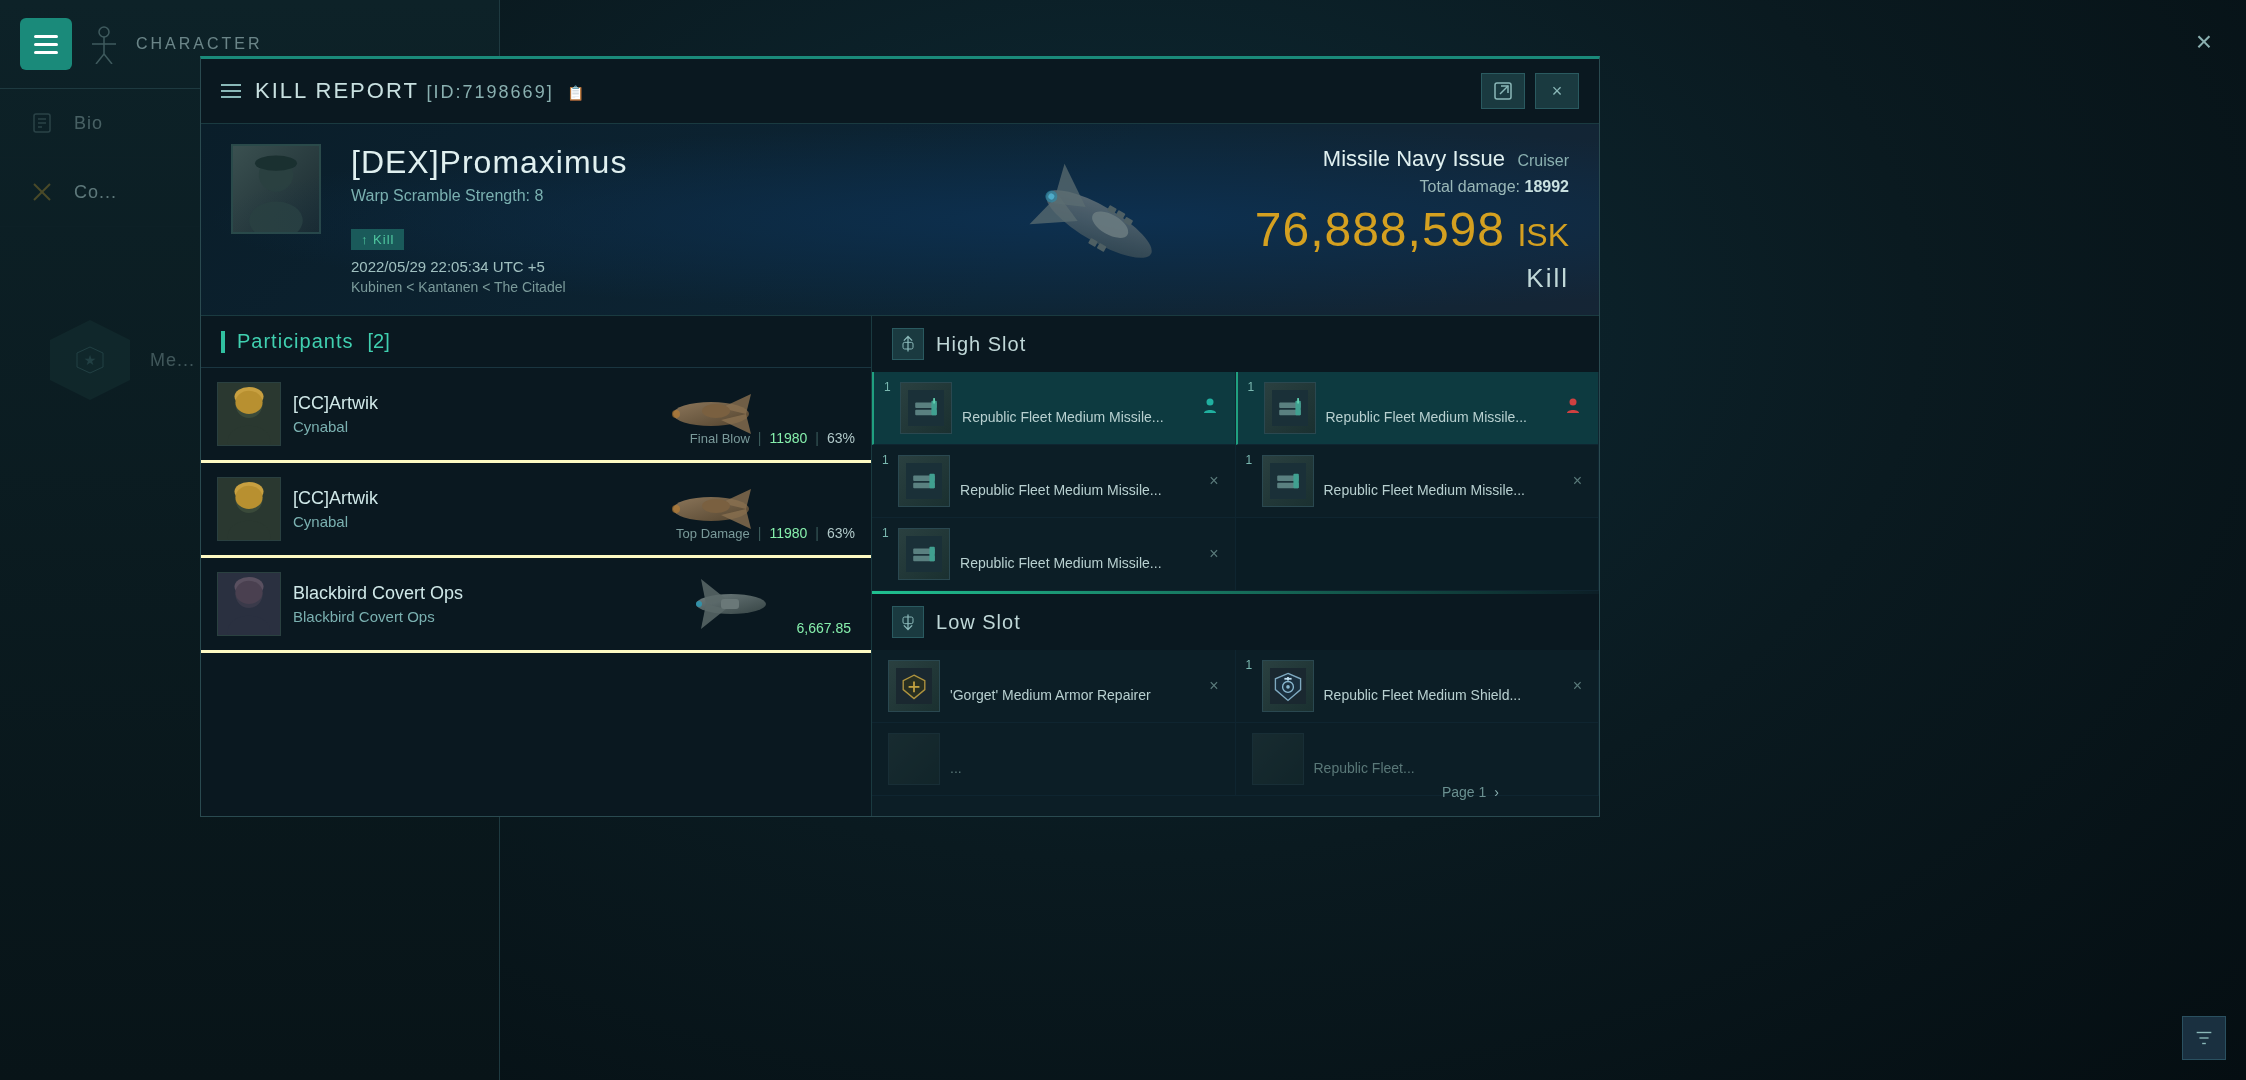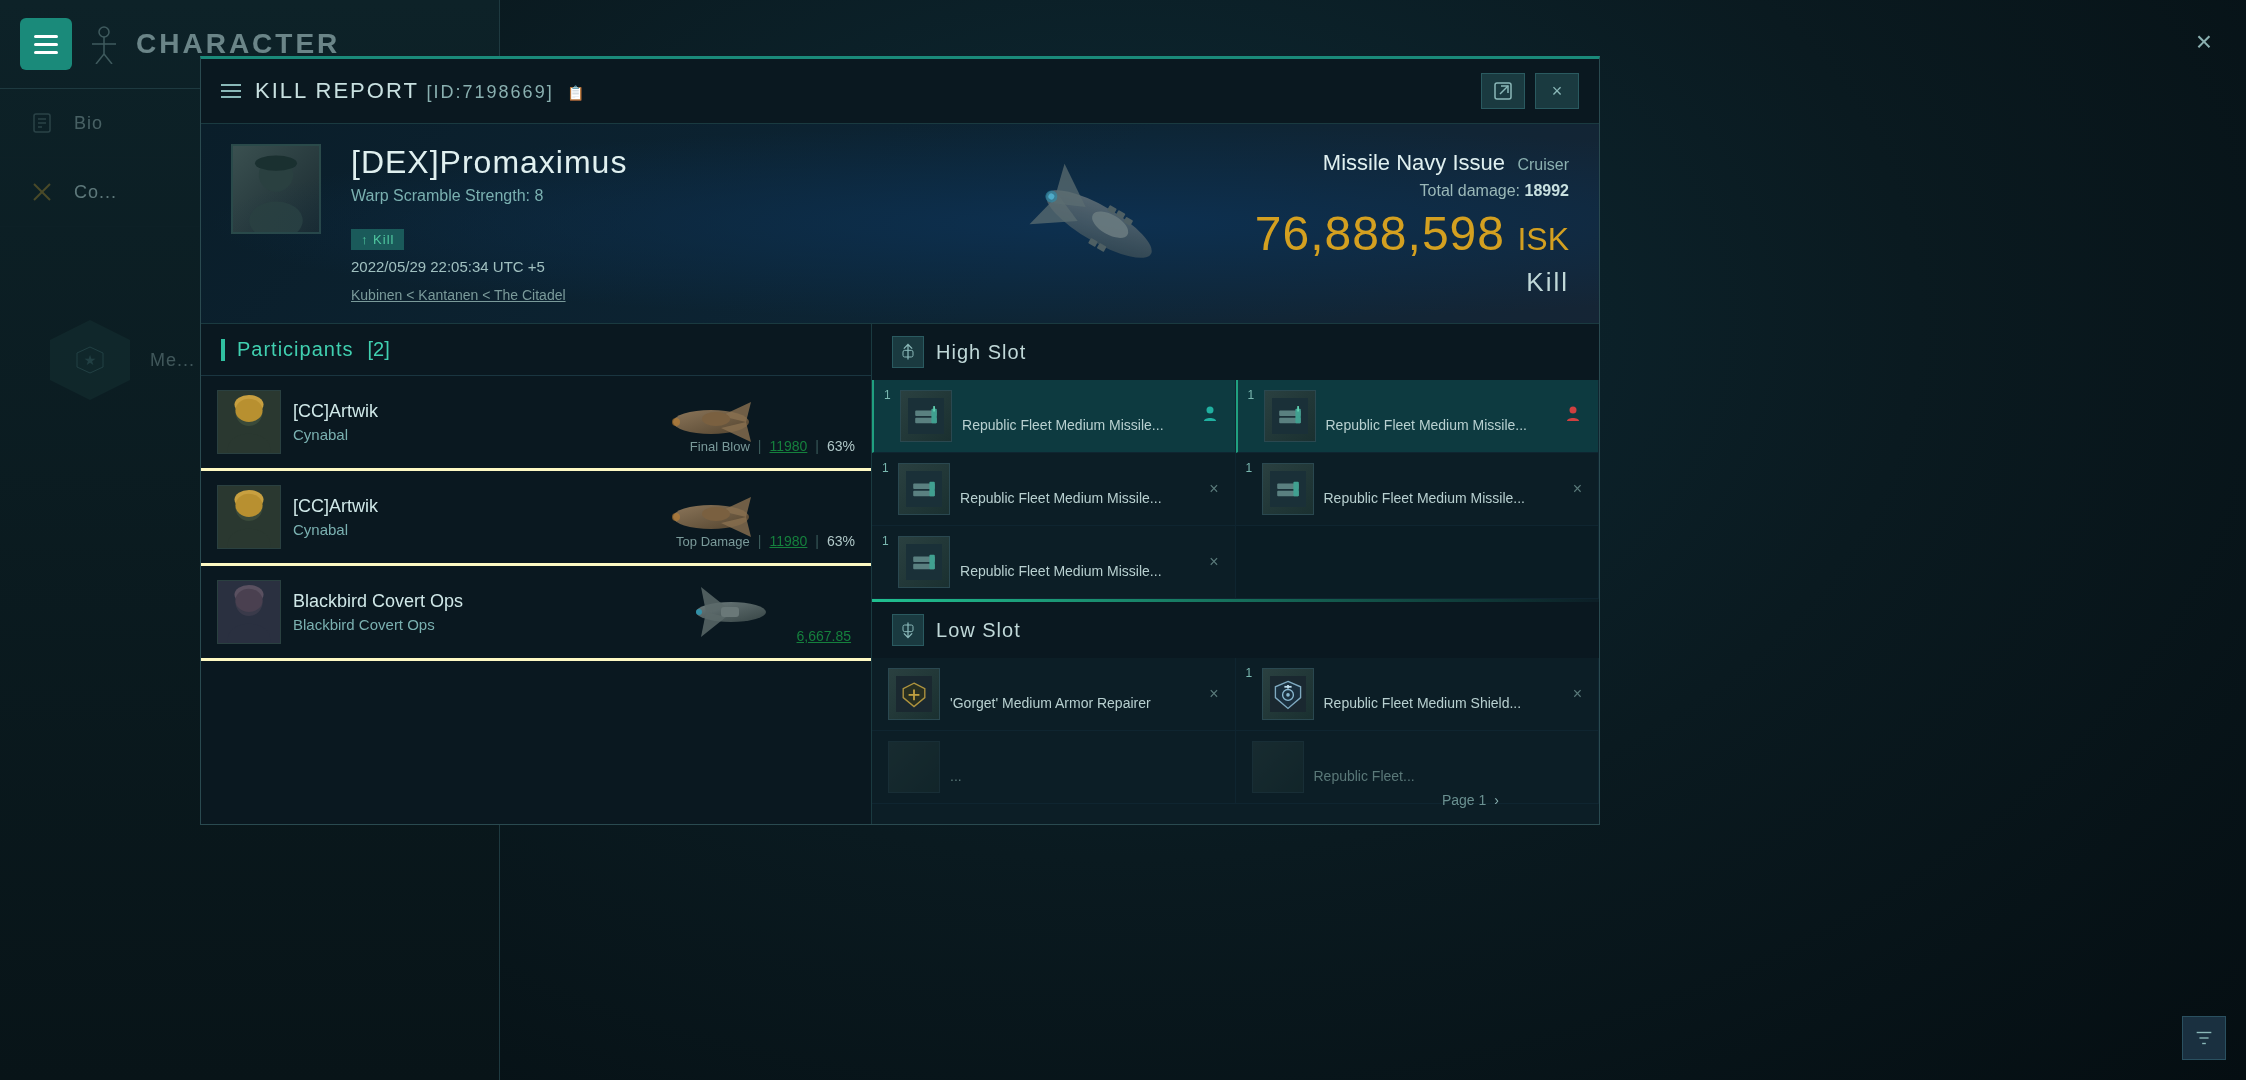--- a/index.html
+++ b/index.html
@@ -49,22 +49,22 @@
     .hamburger-lines {
       display: flex; flex-direction: column; gap: 5px;
     }
     .hamburger-lines span {
       display: block; width: 24px; height: 3px;
       background: white; border-radius: 2px;
     }
 
     .char-title {
       color: #c8e8e8;
-      font-size: 28px;
-      font-weight: 700;
+      font-size: 16px;
+      font-weight: 400;
       letter-spacing: 3px;
       text-transform: uppercase;
       opacity: 0.5;
     }
 
     .vitruvian-icon {
       width: 40px; height: 40px;
       opacity: 0.4;
     }
 
@@ -390,22 +390,21 @@
       font-size: 14px;
       display: flex; gap: 8px;
       align-items: center;
     }
 
     .participant-stat-sep {
       color: #3a5a5a;
     }
 
     .participant-damage {
-      color: #15803d;
-      text-decoration: underline;
+      color: #86efac;
     }
 
     .participant-pct {
       color: #b0c8c8;
     }
 
     .participant-label {
       color: #7a9a9a;
       font-size: 13px;
     }
@@ -665,21 +664,21 @@
       </div>
     </div>
 
     <div class="victim-info">
       <div class="victim-name">[DEX]Promaximus</div>
       <div class="victim-warp">Warp Scramble Strength: 8</div>
       <div style="margin-top:12px;">
         <span class="kill-badge">↑ Kill</span>
       </div>
       <div class="kill-datetime" style="margin-top:8px;">2022/05/29 22:05:34 UTC +5</div>
-      <div class="kill-location" style="margin-top:12px;text-decoration:underline;">Kubinen &lt; Kantanen &lt; The Citadel</div>
+      <div class="kill-location" style="margin-top:4px;">Kubinen &lt; Kantanen &lt; The Citadel</div>
     </div>
 
     <div class="ship-silhouette">
       <svg class="ship-svg" viewBox="0 0 240 160" fill="none">
         <defs>
           <linearGradient id="shipGrad" x1="0%" y1="0%" x2="100%" y2="100%">
             <stop offset="0%" style="stop-color:#8a9090; stop-opacity:0.9"></stop>
             <stop offset="100%" style="stop-color:#4a5858; stop-opacity:0.7"></stop>
           </linearGradient>
         </defs>

